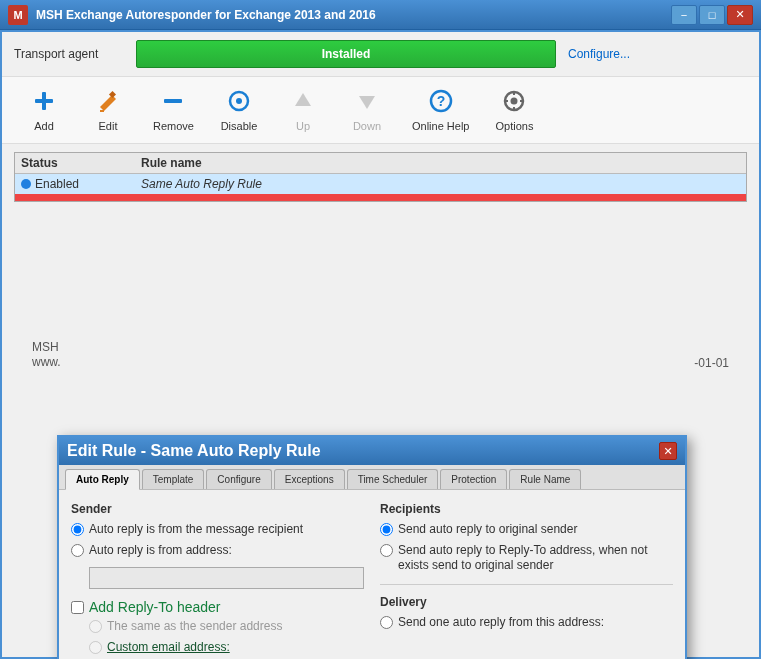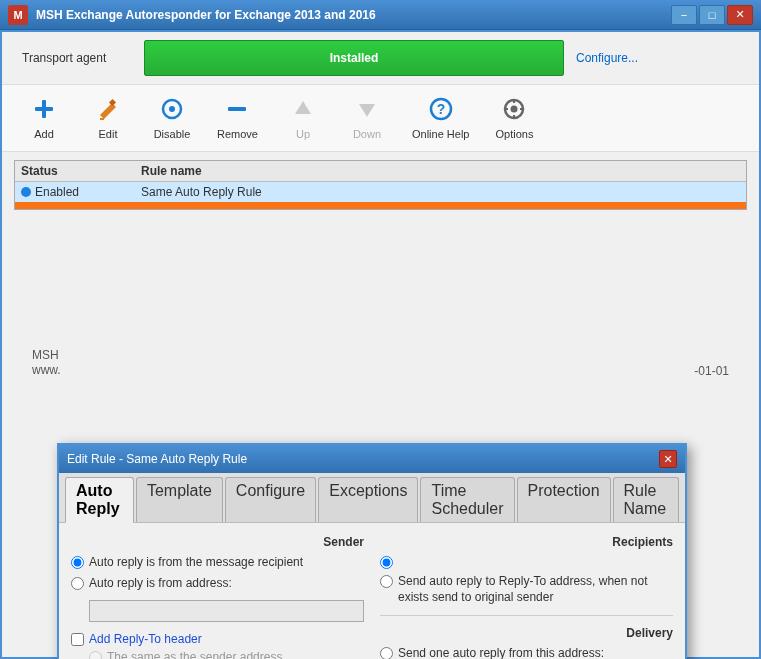--- a/index.html
+++ b/index.html
@@ -65,34 +65,34 @@
     .main-window {
       background: #f0f0f0;
       width: 761px;
       height: 629px;
       border: 2px solid #4a90d4;
     }
 
     
     .transport-bar {
       background: #f0f0f0;
-      padding: 8px 20px;
+      padding: 8px 12px;
       display: flex;
       align-items: center;
       gap: 12px;
       border-bottom: 1px solid #ddd;
     }
     .transport-label {
       font-size: 12px;
       color: #333;
       width: 110px;
     }
     .transport-status {
       flex: 1;
-      height: 36px;
+      height: 28px;
       background: linear-gradient(to bottom, #2ecc40, #27ae36);
       border: 1px solid #1a8a26;
       border-radius: 2px;
       display: flex;
       align-items: center;
       justify-content: center;
       color: white;
       font-size: 12px;
       font-weight: 600;
       max-width: 420px;
@@ -142,21 +142,21 @@
     .icon-edit { color: #e08020; }
     .icon-remove { color: #1a7fd4; }
     .icon-disable { color: #1a7fd4; }
     .icon-up { color: #888; }
     .icon-down { color: #888; }
     .icon-help { color: #1a7fd4; }
     .icon-options { color: #666; }
 
     
     .rules-area {
-      background: #f97316;
+      background: #ef4444;
       margin: 8px 12px;
       border: 1px solid #aaa;
       height: 50px;
     }
     .rules-header {
       display: flex;
       background: #e8e8e8;
       border-bottom: 1px solid #bbb;
       padding: 3px 6px;
     }
@@ -179,21 +179,21 @@
       border-radius: 50%;
       background: #2080e0;
       display: inline-block;
       margin-right: 4px;
     }
     .rules-row-cell {
       font-size: 12px;
       color: #333;
     }
     .rules-row-cell:first-child { width: 120px; display: flex; align-items: center; }
-    .rules-row-cell:last-child { flex: 1; }
+    .rules-row-cell:last-child { flex: 1; font-style: italic; }
 
     
     .dialog-overlay {
       position: absolute;
       top: 225px;
       left: 55px;
       width: 630px;
       background: #f0f0f0;
       border: 2px solid #4a90d4;
       box-shadow: 4px 4px 12px rgba(0,0,0,0.4);
@@ -202,22 +202,22 @@
     .dialog-title-bar {
       background: linear-gradient(to bottom, #4a90d4, #3070b0);
       color: white;
       height: 28px;
       display: flex;
       align-items: center;
       justify-content: space-between;
       padding: 0 8px;
     }
     .dialog-title-text {
-      font-size: 12px;
-      font-weight: 400;
+      font-size: 16px;
+      font-weight: 700;
     }
     .dialog-close-btn {
       width: 18px;
       height: 18px;
       background: #c0392b;
       border: 1px solid #a02010;
       color: white;
       font-size: 11px;
       display: flex;
       align-items: center;
@@ -229,21 +229,21 @@
     
     .tabs-bar {
       display: flex;
       background: #e0e0e0;
       border-bottom: 1px solid #bbb;
       padding: 4px 6px 0;
       gap: 2px;
     }
     .tab {
       padding: 4px 10px;
-      font-size: 16px;
+      font-size: 10px;
       color: #333;
       background: #d8d8d8;
       border: 1px solid #aaa;
       border-bottom: none;
       cursor: pointer;
       border-radius: 3px 3px 0 0;
     }
     .tab.active {
       background: #f0f0f0;
       border-bottom: 1px solid #f0f0f0;
@@ -264,21 +264,20 @@
     }
     .col {
       flex: 1;
     }
 
     .section-title {
       font-size: 12px;
       font-weight: 600;
       color: #333;
       margin-bottom: 6px;
-      text-align: right;
     }
 
     .radio-group {
       display: flex;
       flex-direction: column;
       gap: 5px;
     }
     .radio-item {
       display: flex;
       align-items: flex-start;
@@ -309,21 +308,21 @@
 
     
     .checkbox-row {
       display: flex;
       align-items: center;
       gap: 5px;
       margin-top: 10px;
       margin-bottom: 4px;
     }
     .checkbox-row input { flex-shrink: 0; }
-    .checkbox-row label { font-size: 12px; color: #1d4ed8; cursor: pointer; }
+    .checkbox-row label { font-size: 14px; color: #15803d; cursor: pointer; }
 
     
     .section-divider {
       border: none;
       border-top: 1px solid #ccc;
       margin: 10px 0;
     }
 
     
     .bg-text {
@@ -381,35 +380,35 @@
       <span class="icon icon-edit">
         <svg width="26" height="26" viewBox="0 0 26 26">
             <path d="M5 19 L17 7 L21 11 L9 23 Z" fill="#e08020"></path>
             <rect x="15" y="4" width="5" height="5" transform="rotate(45 17.5 6.5)" fill="#c06010"></rect>
             <line x1="5" y1="23" x2="9" y2="23" stroke="#e08020" stroke-width="2"></line>
           </svg>
       </span>
       <span class="label">Edit</span>
     </div>
     <div class="tool-btn">
+      <span class="icon icon-remove">
+        <svg width="26" height="26" viewBox="0 0 26 26">
+            <rect x="4" y="11" width="18" height="4" fill="#1a7fd4" rx="1"></rect>
+          </svg>
+      </span>
+      <span class="label">Remove</span>
+    </div>
+    <div class="tool-btn">
       <span class="icon icon-disable">
         <svg width="26" height="26" viewBox="0 0 26 26">
             <circle cx="13" cy="13" r="9" fill="none" stroke="#1a7fd4" stroke-width="2.5"></circle>
             <circle cx="13" cy="13" r="3" fill="#1a7fd4"></circle>
           </svg>
       </span>
       <span class="label">Disable</span>
-    </div>
-    <div class="tool-btn">
-      <span class="icon icon-remove">
-        <svg width="26" height="26" viewBox="0 0 26 26">
-            <rect x="4" y="11" width="18" height="4" fill="#1a7fd4" rx="1"></rect>
-          </svg>
-      </span>
-      <span class="label">Remove</span>
     </div>
     <div class="tool-btn disabled">
       <span class="icon icon-up">
         <svg width="26" height="26" viewBox="0 0 26 26">
             <polygon points="13,5 21,18 5,18" fill="#888"></polygon>
           </svg>
       </span>
       <span class="label">Up</span>
     </div>
     <div class="tool-btn disabled">
@@ -516,20 +515,21 @@
                 <input type="text" class="text-input" disabled="" value="" style="">
               </div>
             </div>
           </div>
 
           <div class="col">
             <div class="section-title">Recipients</div>
             <div class="radio-group">
               <label class="radio-item">
                 <input type="radio" name="recipients" checked="" style="">
+                <span>Send auto reply to original sender</span>
               </label>
               <label class="radio-item">
                 <input type="radio" name="recipients" style="">
                 <span>Send auto reply to Reply-To address, when not exists send to original sender</span>
               </label>
             </div>
 
             <hr class="section-divider">
 
             <div class="section-title">Delivery</div>

